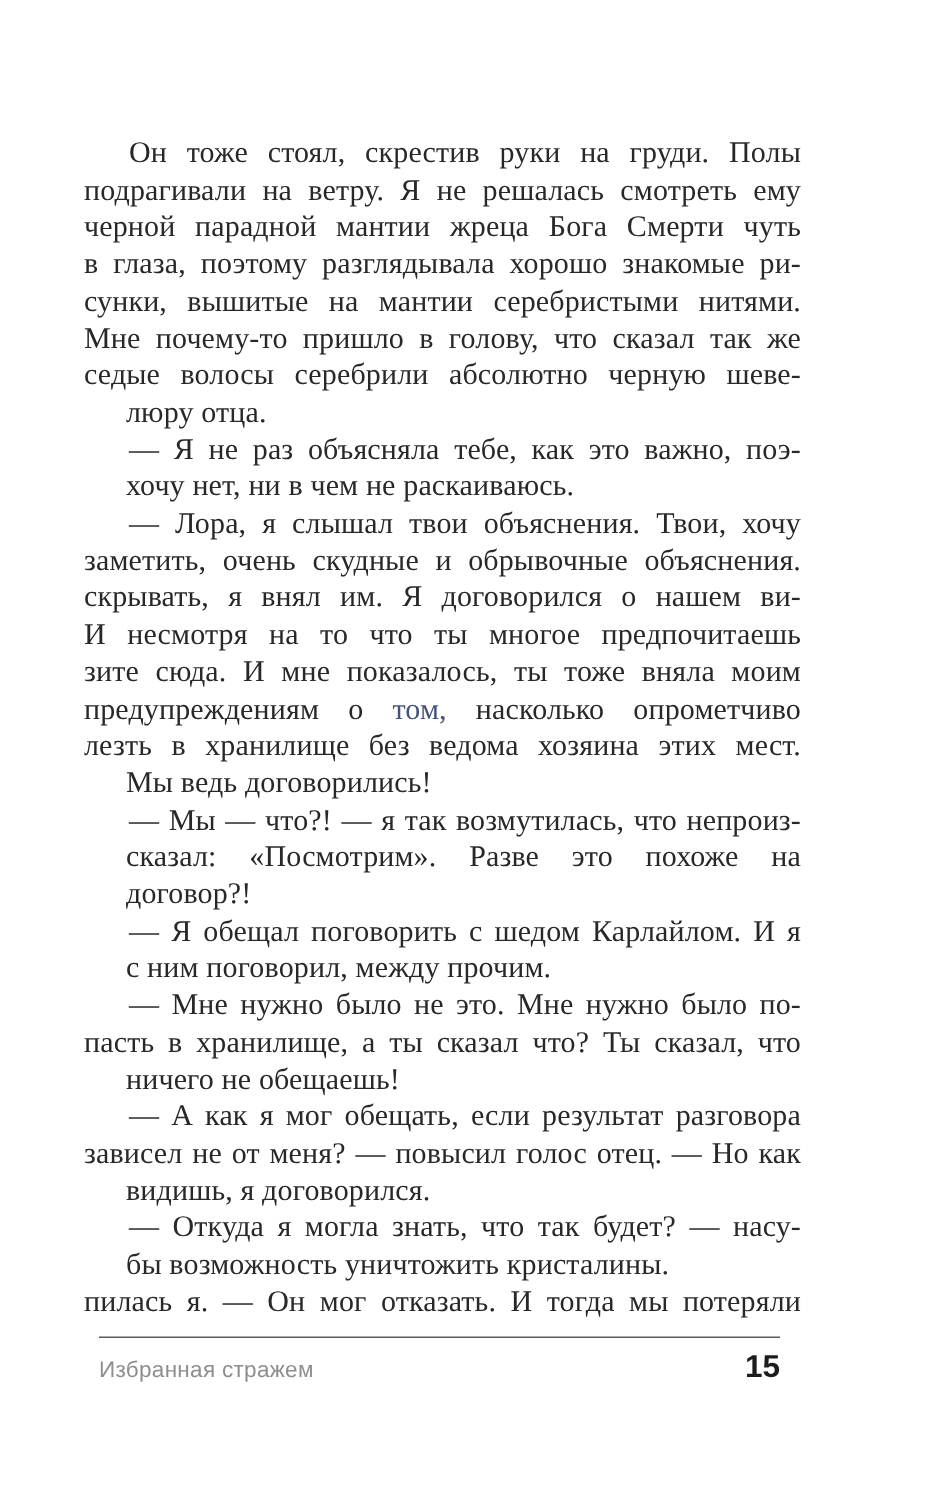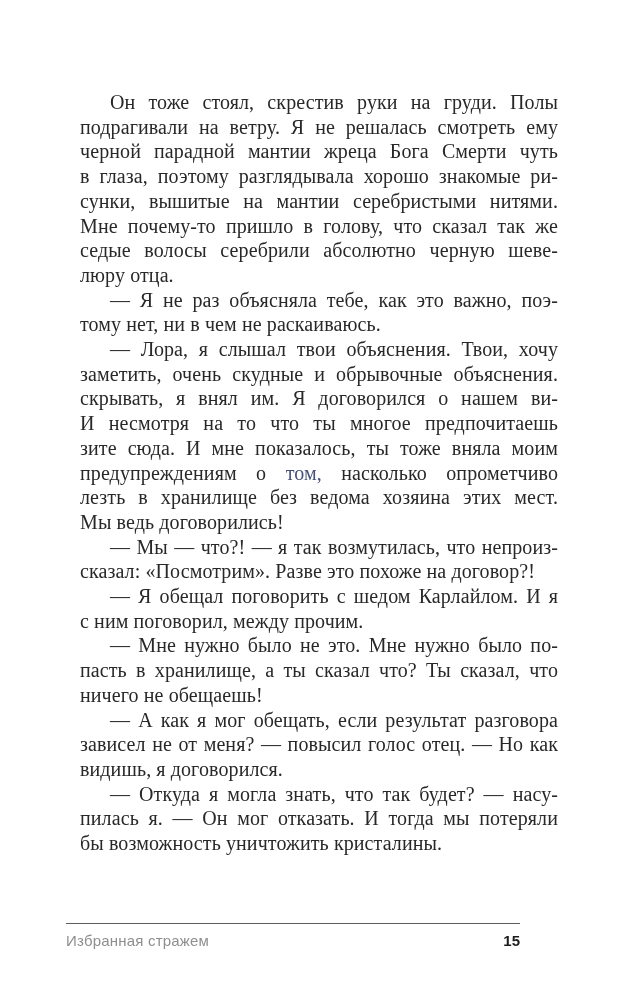--- a/index.html
+++ b/index.html
@@ -14,65 +14,64 @@
     overflow: hidden;
     font-family: "Liberation Serif", serif;
   }
   .reader-page {
     position: absolute;
     inset: 0;
     background: #ffffff;
   }
   .text-block {
     position: absolute;
-    left: 80px;
+    left: 56px;
     top: 90px;
     width: 478px;
     color: var(--text-color, #282828);
     font-size: 20px;
     line-height: 24.7px;
     letter-spacing: 0.1px;
   }
   .para { margin: 0; }
   .line {
     text-align: justify;
     text-align-last: justify;
   }
   .line.first { text-indent: 30px; }
-  .line.last { text-align-last: left; }
+  .line.last { text-align-last: left; margin-left: 28px; }
   .accent { color: var(--accent-color, #44517a); }
 
   .page-footer {
     position: absolute;
     left: 66px;
     width: 454px;
     top: 891px;
     font-family: "Liberation Sans", sans-serif;
-    margin-top: 32px;
   }
   .footer-rule {
     border: 0;
     border-top: 1px solid var(--rule-color, #5c5c5c);
     margin: 0;
     height: 0;
   }
   .footer-row {
     margin-top: 8px;
     display: flex;
     justify-content: space-between;
     align-items: baseline;
   }
   .footer-title {
     color: var(--footer-title-color, #8e8e8e);
     font-size: 15px;
     letter-spacing: 0.2px;
   }
   .footer-page {
     color: var(--page-number-color, #1c1c1c);
-    font-size: 15px;
+    font-size: 21px;
     font-weight: bold;
   }
 </style>
 </head>
 <body>
 
 <div class="reader-page">
 
   <main class="text-block">
       <div class="para">
@@ -80,21 +79,21 @@
         <div class="line"><span>подрагивали на ветру. Я не решалась смотреть ему</span></div>
         <div class="line"><span>черной парадной мантии жреца Бога Смерти чуть</span></div>
         <div class="line"><span>в глаза, поэтому разглядывала хорошо знакомые ри-</span></div>
         <div class="line"><span>сунки, вышитые на мантии серебристыми нитями.</span></div>
         <div class="line"><span>Мне почему-то пришло в голову, что сказал так же</span></div>
         <div class="line"><span>седые волосы серебрили абсолютно черную шеве-</span></div>
         <div class="line last"><span>люру отца.</span></div>
       </div>
       <div class="para">
         <div class="line first"><span>— Я не раз объясняла тебе, как это важно, поэ-</span></div>
-        <div class="line last"><span>тому нет, ни в чем не раскаиваюсь.</span></div>
+        <div class="line last"><span>хочу нет, ни в чем не раскаиваюсь.</span></div>
       </div>
       <div class="para">
         <div class="line first"><span>— Лора, я слышал твои объяснения. Твои, хочу</span></div>
         <div class="line"><span>заметить, очень скудные и обрывочные объяснения.</span></div>
         <div class="line"><span>скрывать, я внял им. Я договорился о нашем ви-</span></div>
         <div class="line"><span>И несмотря на то что ты многое предпочитаешь</span></div>
         <div class="line"><span>зите сюда. И мне показалось, ты тоже вняла моим</span></div>
         <div class="line"><span>предупреждениям о </span><span class="accent">том,</span><span> насколько опрометчиво</span></div>
         <div class="line"><span>лезть в хранилище без ведома хозяина этих мест.</span></div>
         <div class="line last"><span>Мы ведь договорились!</span></div>
@@ -112,22 +111,22 @@
         <div class="line"><span>пасть в хранилище, а ты сказал что? Ты сказал, что</span></div>
         <div class="line last"><span>ничего не обещаешь!</span></div>
       </div>
       <div class="para">
         <div class="line first"><span>— А как я мог обещать, если результат разговора</span></div>
         <div class="line"><span>зависел не от меня? — повысил голос отец. — Но как</span></div>
         <div class="line last"><span>видишь, я договорился.</span></div>
       </div>
       <div class="para">
         <div class="line first"><span>— Откуда я могла знать, что так будет? — насу-</span></div>
+        <div class="line last"><span>бы возможность уничтожить кристалины.</span></div>
         <div class="line"><span>пилась я. — Он мог отказать. И тогда мы потеряли</span></div>
-        <div class="line last"><span>бы возможность уничтожить кристалины.</span></div>
       </div>
     </main>
 
   <footer class="page-footer">
     <hr class="footer-rule">
     <div class="footer-row">
       <span class="footer-title">Избранная стражем</span>
       <span class="footer-page">15</span>
     </div>
   </footer>

